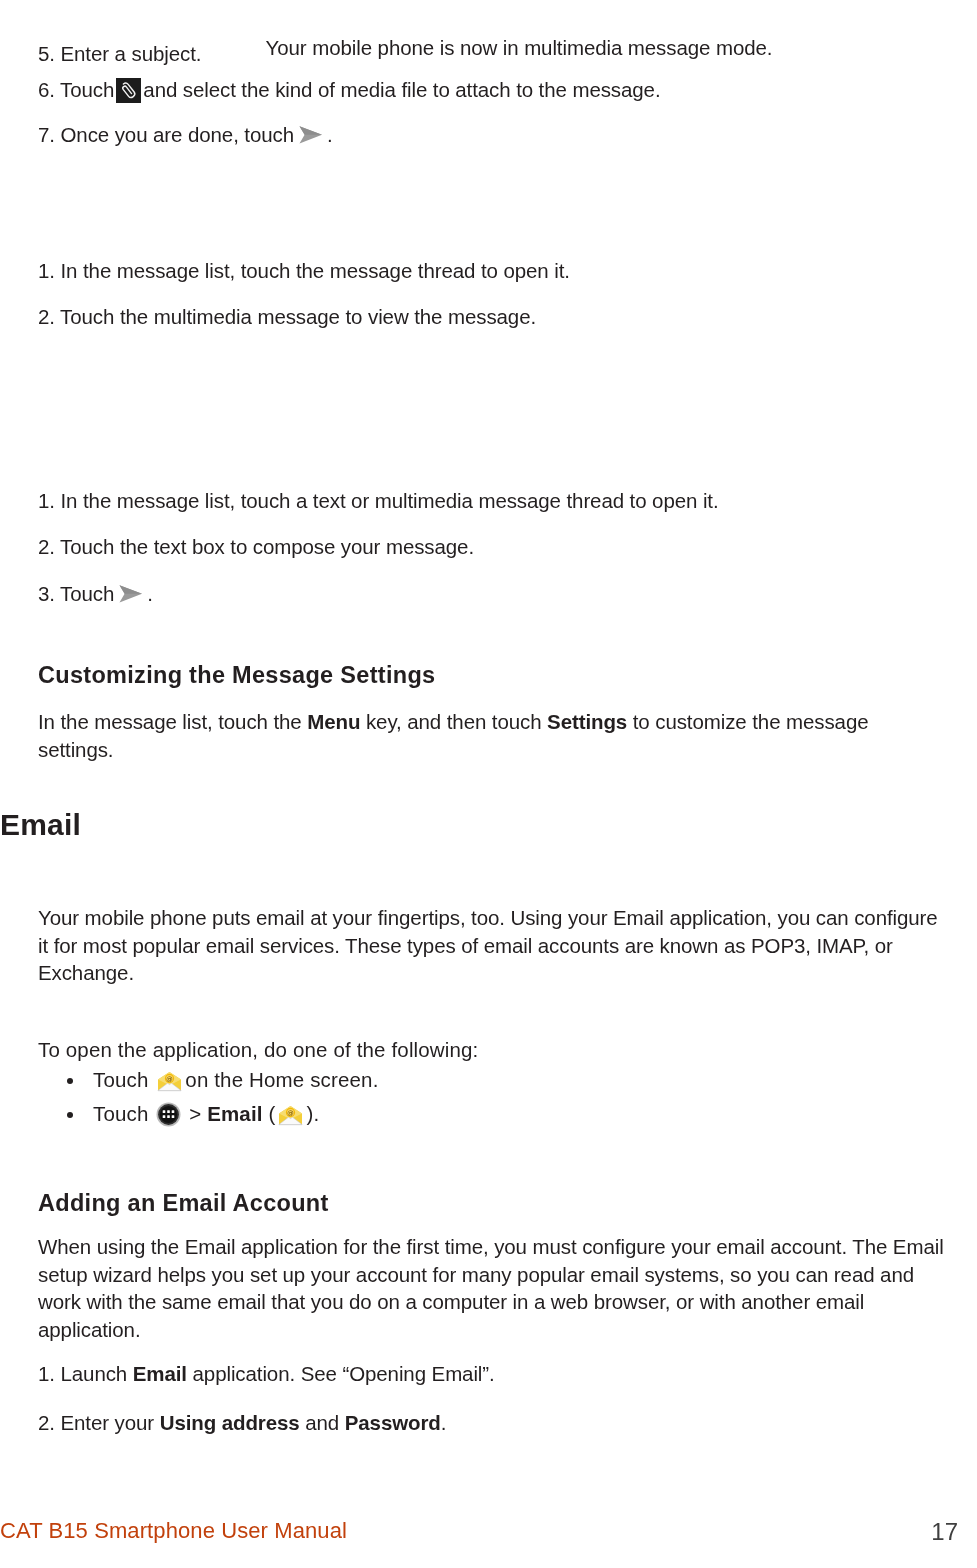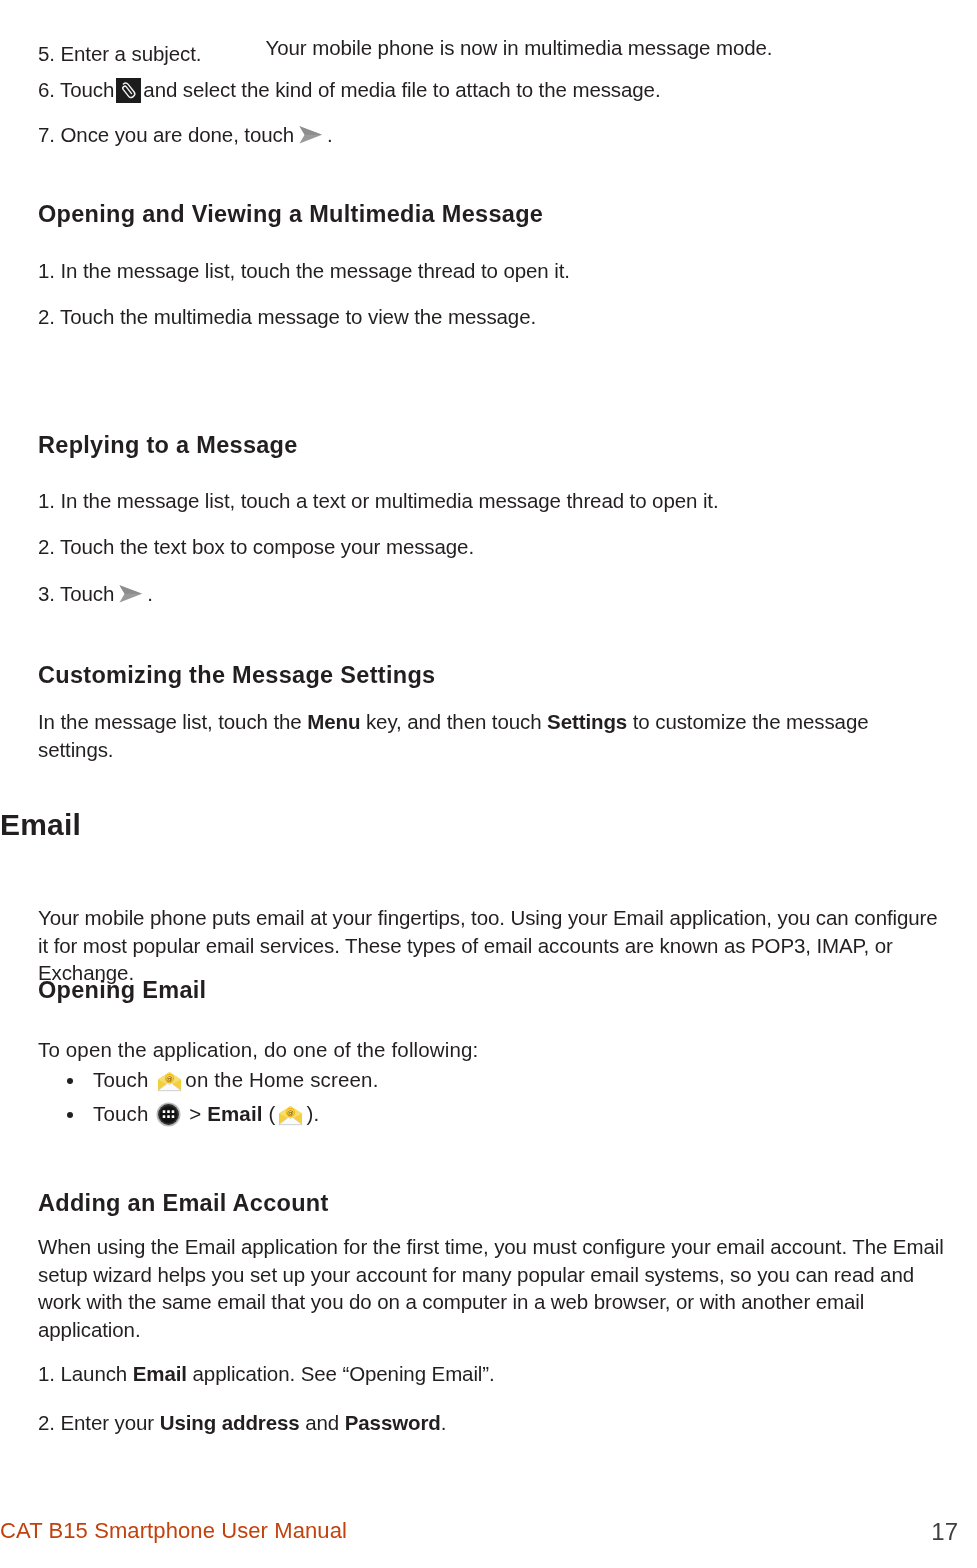--- a/index.html
+++ b/index.html
@@ -192,34 +192,28 @@
         </svg></span><span>and select the kind of media file to attach to the message.</span></div>
   </div>
 
   <div class="block" style="top:121px;">
     <div class="step"><span>7. Once you are done, touch</span><span class="icon-inline icon-send"><svg viewBox="0 0 26 20" width="26" height="20" aria-hidden="true">
           <path d="M1.5 1.2 L24 9.7 L1.5 18.4 L6.6 9.8 Z" fill="#9a9a9a"></path>
           <path d="M1.5 1.2 L24 9.7 L6.6 9.8 Z" fill="#8d8d8d"></path>
         </svg></span><span>.</span></div>
   </div>
 
-  <div class="block" style="top:201px;">
-    <h2 class="section-heading">Opening and Viewing a Multimedia Message</h2>
-  </div>
 
   <div class="block" style="top:257px;">
     <div class="step">1. In the message list, touch the message thread to open it.</div>
   </div>
   <div class="block" style="top:303px;">
     <div class="step">2. Touch the multimedia message to view the message.</div>
   </div>
 
-  <div class="block" style="top:432px;">
-    <h2 class="section-heading">Replying to a Message</h2>
-  </div>
 
   <div class="block" style="top:487px;">
     <div class="step">1. In the message list, touch a text or multimedia message thread to open it.</div>
   </div>
   <div class="block" style="top:533px;">
     <div class="step">2. Touch the text box to compose your message.</div>
   </div>
   <div class="block" style="top:580px;">
     <div class="step"><span>3. Touch</span><span class="icon-inline icon-send"><svg viewBox="0 0 26 20" width="26" height="20" aria-hidden="true">
           <path d="M1.5 1.2 L24 9.7 L1.5 18.4 L6.6 9.8 Z" fill="#9a9a9a"></path>
@@ -236,23 +230,20 @@
   </div>
 
   <div style="position:absolute; left:0px; top:808px;">
     <h1 class="chapter-heading">Email</h1>
   </div>
 
   <div class="block" style="top:904px; width:906px;">
     <div class="para">Your mobile phone puts email at your fingertips, too. Using your Email application, you can configure it for most popular email services. These types of email accounts are known as POP3, IMAP, or Exchange.</div>
   </div>
 
-  <div class="block" style="top:977px;">
-    <h2 class="section-heading">Opening Email</h2>
-  </div>
 
   <div class="block" style="top:1035px;">
     <div class="para para-wide">To open the application, do one of the following:</div>
   </div>
 
   <div class="block" style="top:1070px;">
     <ul class="bullet-list">
 
       <li class="bullet-item">
         <span class="dot"></span><span>Touch</span>

